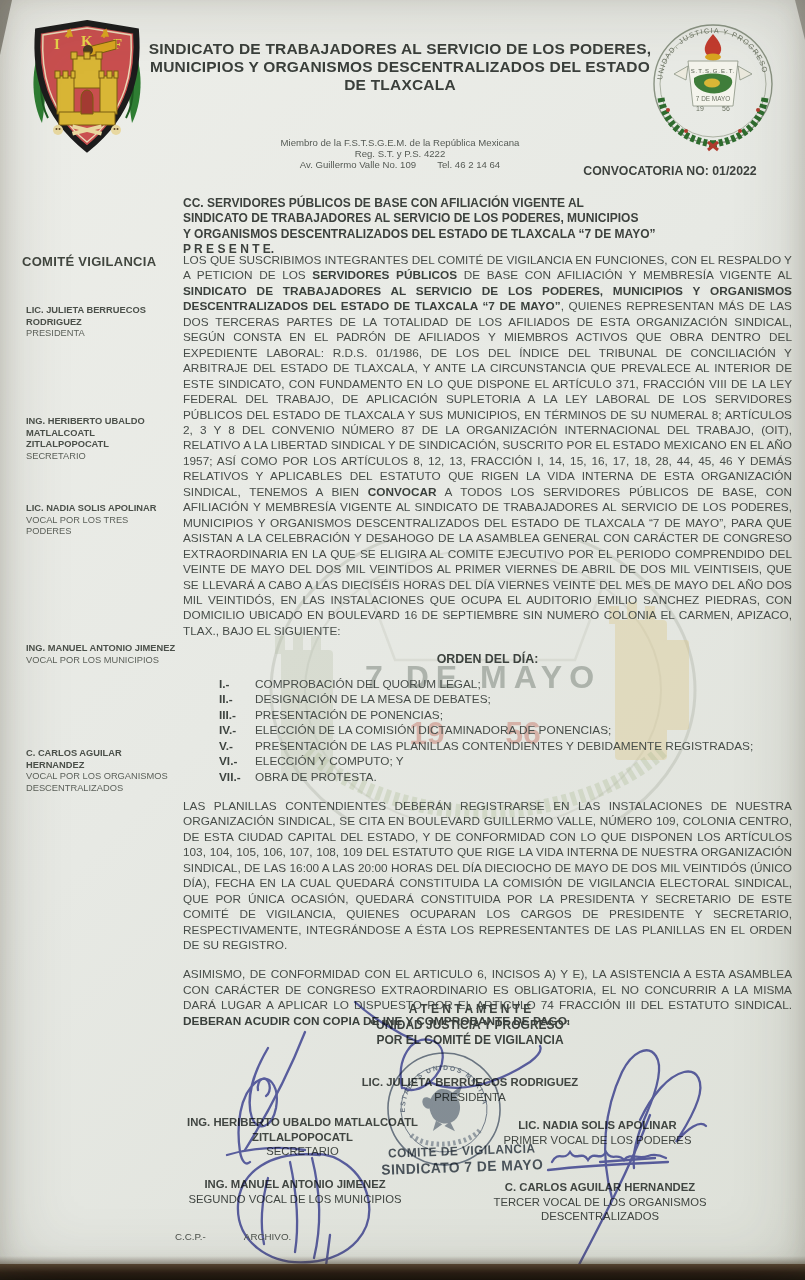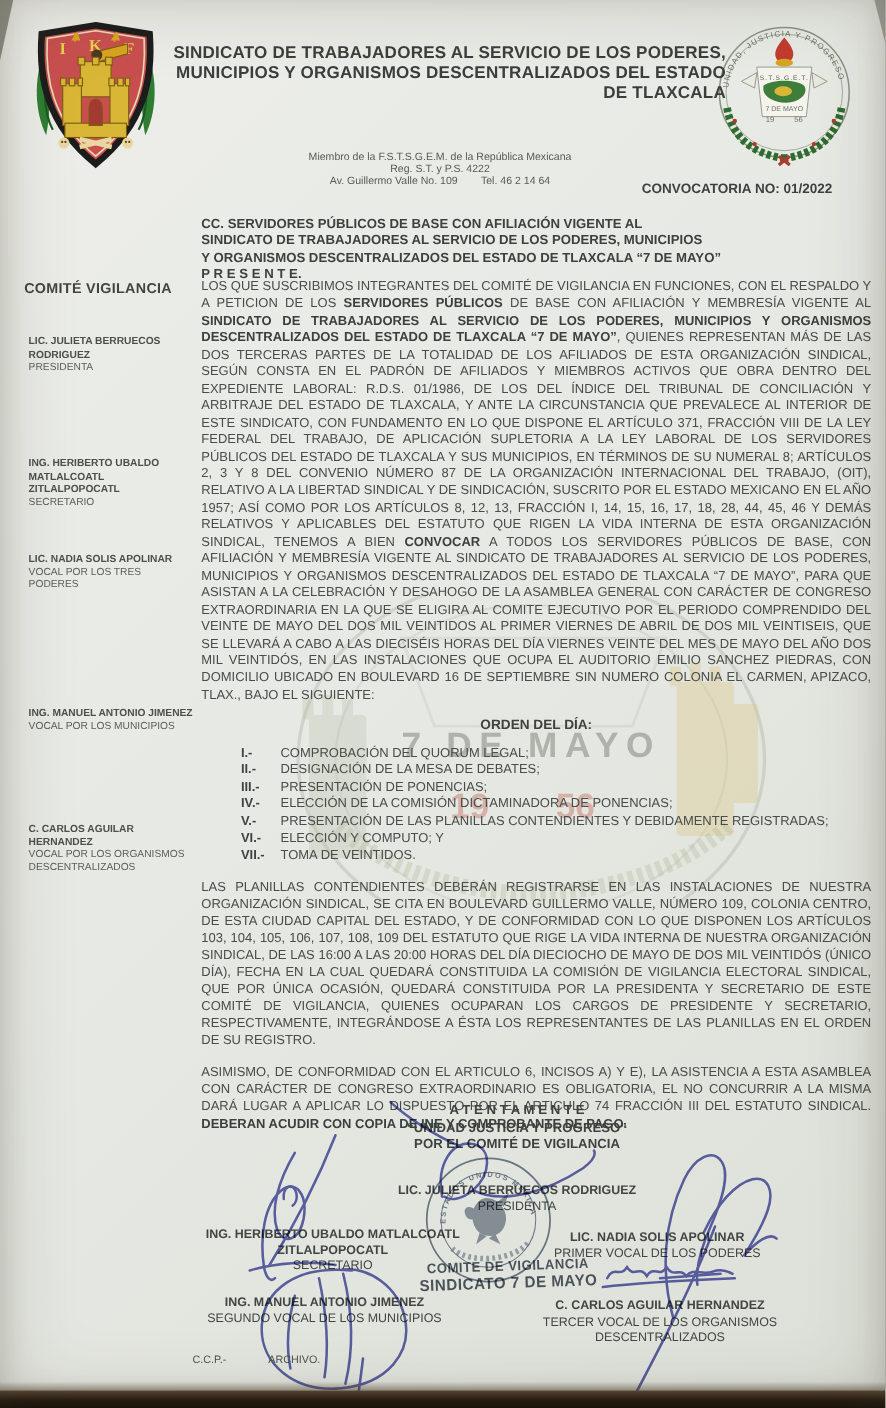--- a/index.html
+++ b/index.html
@@ -5,21 +5,21 @@
   html,body{margin:0;padding:0;}
   body{font-family:"Liberation Sans", sans-serif;background:#888;}
   .page{position:relative;width:805px;height:1280px;overflow:hidden;
         background:linear-gradient(135deg,#edeee9 0%,#e7e9e4 45%,#dde0d8 100%);
         color:#454b47;}
   .page::after{content:"";position:absolute;inset:0;pointer-events:none;
         box-shadow:inset 0 0 70px rgba(70,62,44,.22), inset 0 -10px 25px rgba(60,50,35,.18);}
   .abs{position:absolute;}
 
   
-  .org-name{left:140px;top:40px;width:520px;text-align:right;
+  .org-name{left:140px;top:40px;width:520px;text-align:center;
             font-weight:bold;font-size:15.5px;line-height:18.5px;color:#3a3f3b;letter-spacing:.2px;}
   .big-title{left:140px;top:92px;width:520px;text-align:center;font-weight:bold;
              font-size:37px;letter-spacing:3px;color:#3b403c;}
   .sub-line{left:140px;width:520px;text-align:center;font-size:9.6px;color:#565b55;white-space:pre;}
   .sub1{top:137px;} .sub2{top:148px;} .sub3{top:159px;}
   .convocatoria{left:545px;top:164px;width:250px;text-align:center;font-weight:bold;
                 font-size:12.3px;color:#3d423e;}
 
   
   .recipient{left:183px;top:196px;width:575px;font-weight:bold;font-size:12px;
@@ -256,21 +256,21 @@
       <div class="orden-row">
         <span class="num">V.-</span>
         <span class="txt">PRESENTACIÓN DE LAS PLANILLAS CONTENDIENTES Y DEBIDAMENTE REGISTRADAS;</span>
       </div>
       <div class="orden-row">
         <span class="num">VI.-</span>
         <span class="txt">ELECCIÓN Y COMPUTO; Y</span>
       </div>
       <div class="orden-row">
         <span class="num">VII.-</span>
-        <span class="txt">TOMA DE VEINTIDOS.</span>
+        <span class="txt">OBRA DE PROTESTA.</span>
       </div>
     </div>
     <div class="para">LAS PLANILLAS CONTENDIENTES DEBERÁN REGISTRARSE EN LAS INSTALACIONES DE NUESTRA ORGANIZACIÓN SINDICAL, SE CITA EN BOULEVARD GUILLERMO VALLE, NÚMERO 109, COLONIA CENTRO, DE ESTA CIUDAD CAPITAL DEL ESTADO, Y DE CONFORMIDAD CON LO QUE DISPONEN LOS ARTÍCULOS 103, 104, 105, 106, 107, 108, 109 DEL ESTATUTO QUE RIGE LA VIDA INTERNA DE NUESTRA ORGANIZACIÓN SINDICAL, DE LAS 16:00 A LAS 20:00 HORAS DEL DÍA DIECIOCHO DE MAYO DE DOS MIL VEINTIDÓS (ÚNICO DÍA), FECHA EN LA CUAL QUEDARÁ CONSTITUIDA LA COMISIÓN DE VIGILANCIA ELECTORAL SINDICAL, QUE POR ÚNICA OCASIÓN, QUEDARÁ CONSTITUIDA POR LA PRESIDENTA Y SECRETARIO DE ESTE COMITÉ DE VIGILANCIA, QUIENES OCUPARAN LOS CARGOS DE PRESIDENTE Y SECRETARIO, RESPECTIVAMENTE, INTEGRÁNDOSE A ÉSTA LOS REPRESENTANTES DE LAS PLANILLAS EN EL ORDEN DE SU REGISTRO.</div>
     <div class="para"><span>ASIMISMO, DE CONFORMIDAD CON EL ARTICULO 6, INCISOS A) Y E), LA ASISTENCIA A ESTA ASAMBLEA CON CARÁCTER DE CONGRESO EXTRAORDINARIO ES OBLIGATORIA, EL NO CONCURRIR A LA MISMA DARÁ LUGAR A APLICAR LO DISPUESTO POR EL ARTICULO 74 FRACCIÓN III DEL ESTATUTO SINDICAL. </span><span class="b">DEBERAN ACUDIR CON COPIA DE INE Y COMPROBANTE DE PAGO.</span></div>
   </div>
 
   <div class="abs closing">
     <div>A T E N T A M E N T E</div>
     <div>“UNIDAD JUSTICIA Y PROGRESO”</div>
     <div>POR EL COMITÉ DE VIGILANCIA</div>

